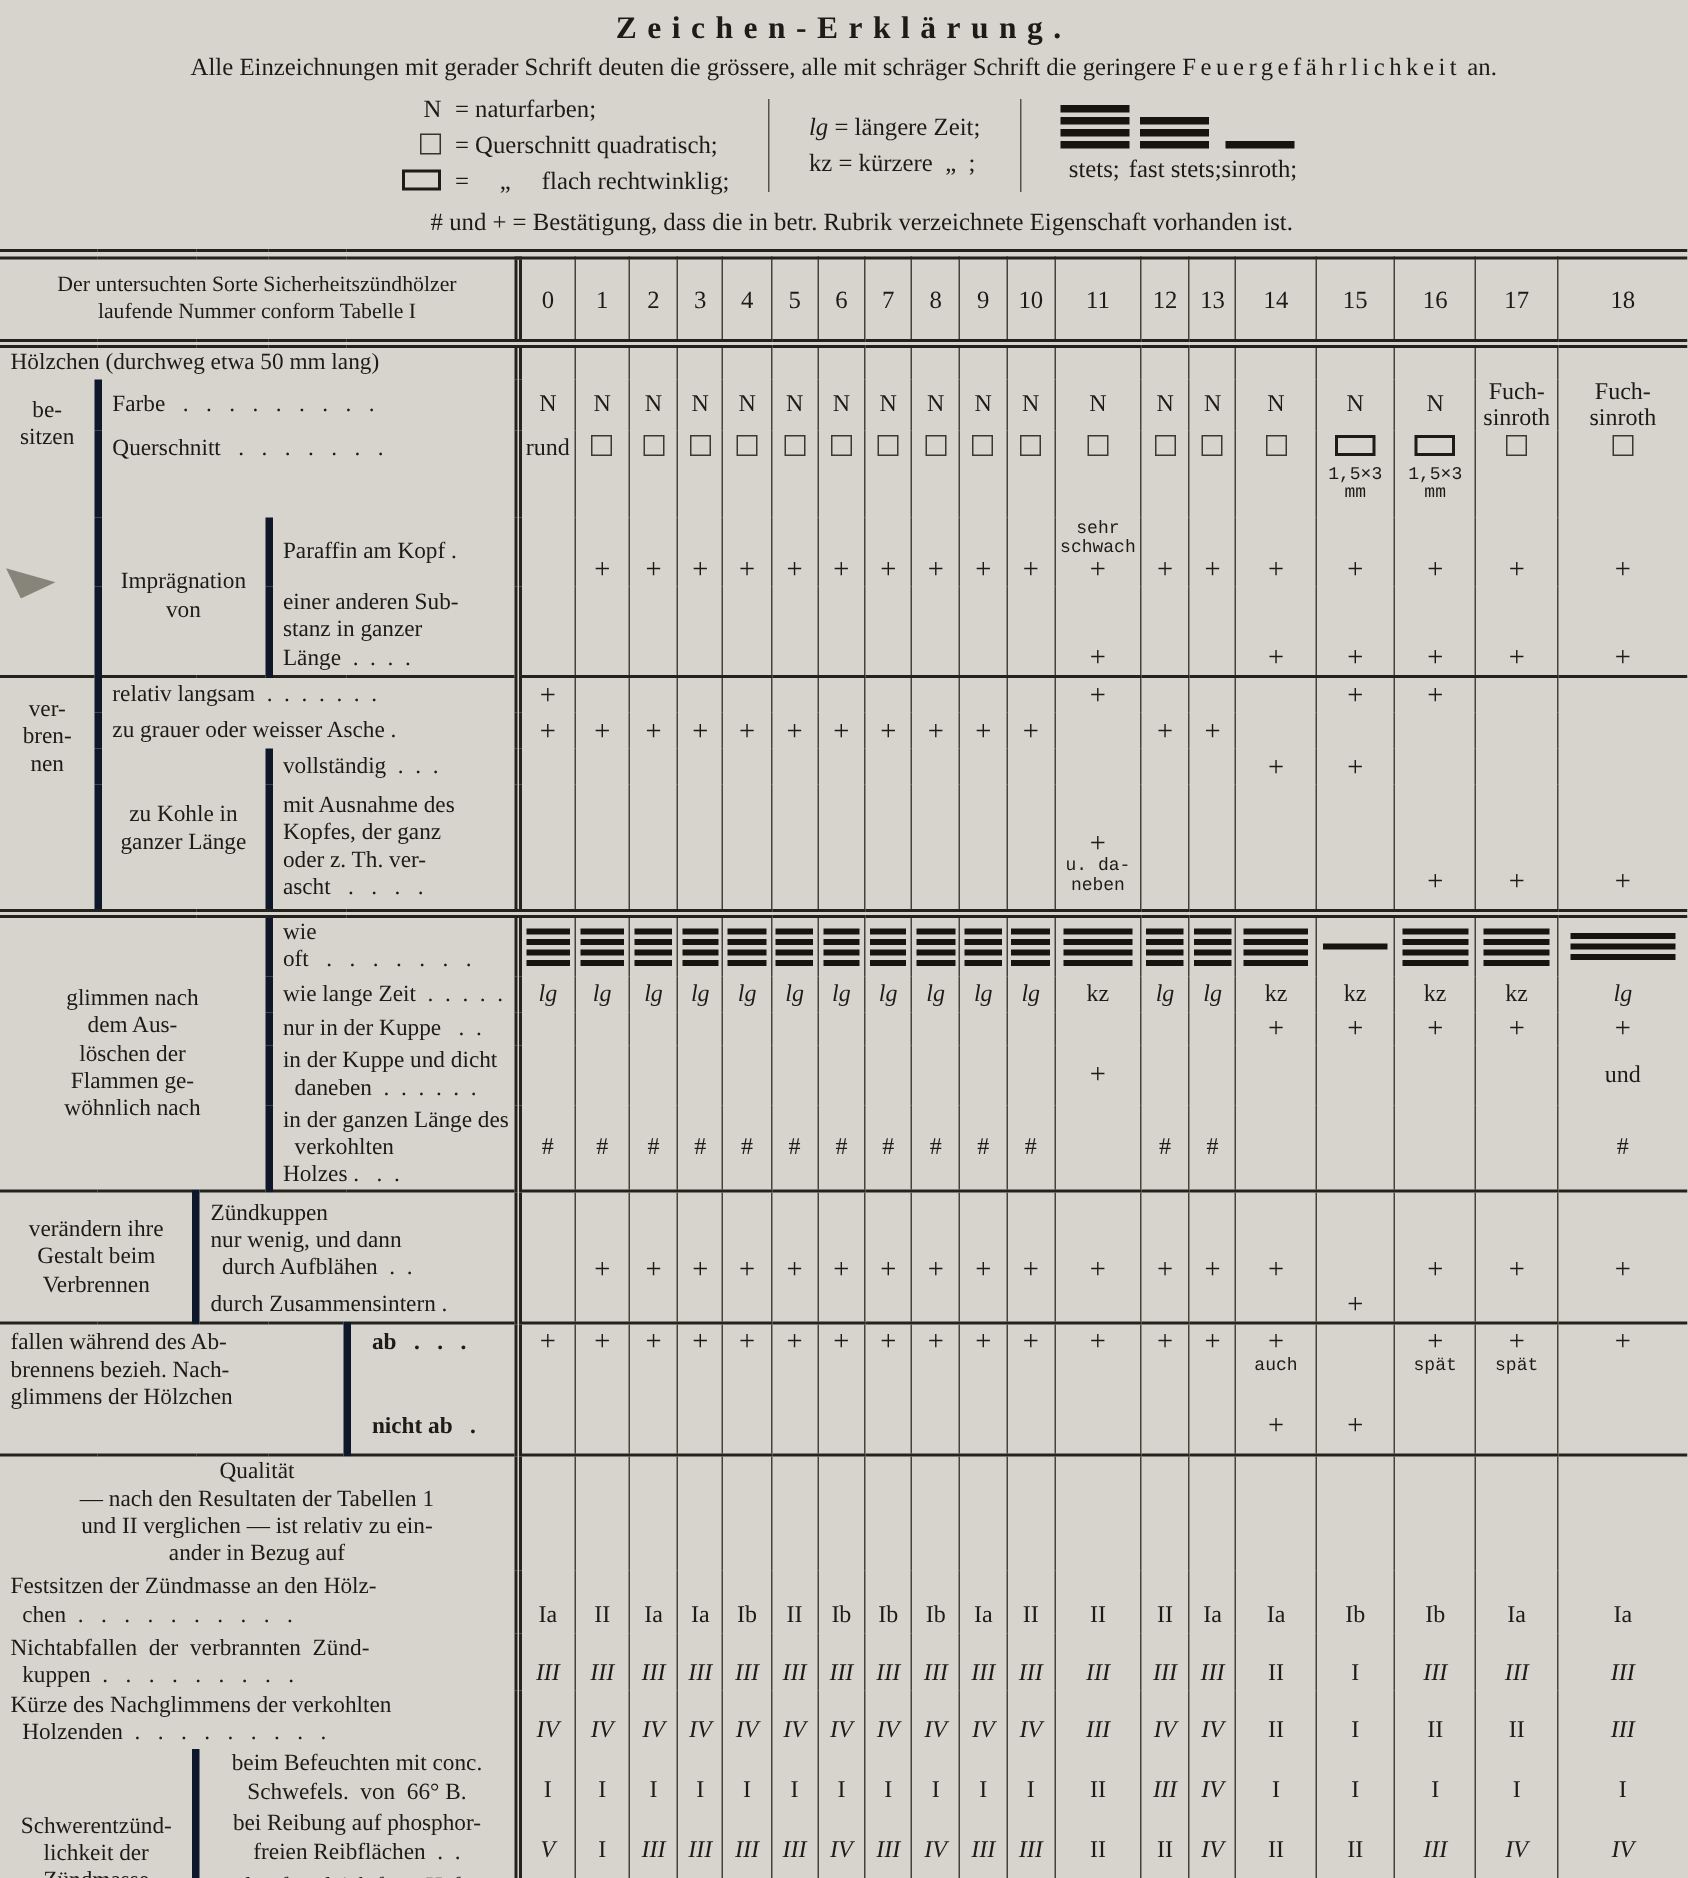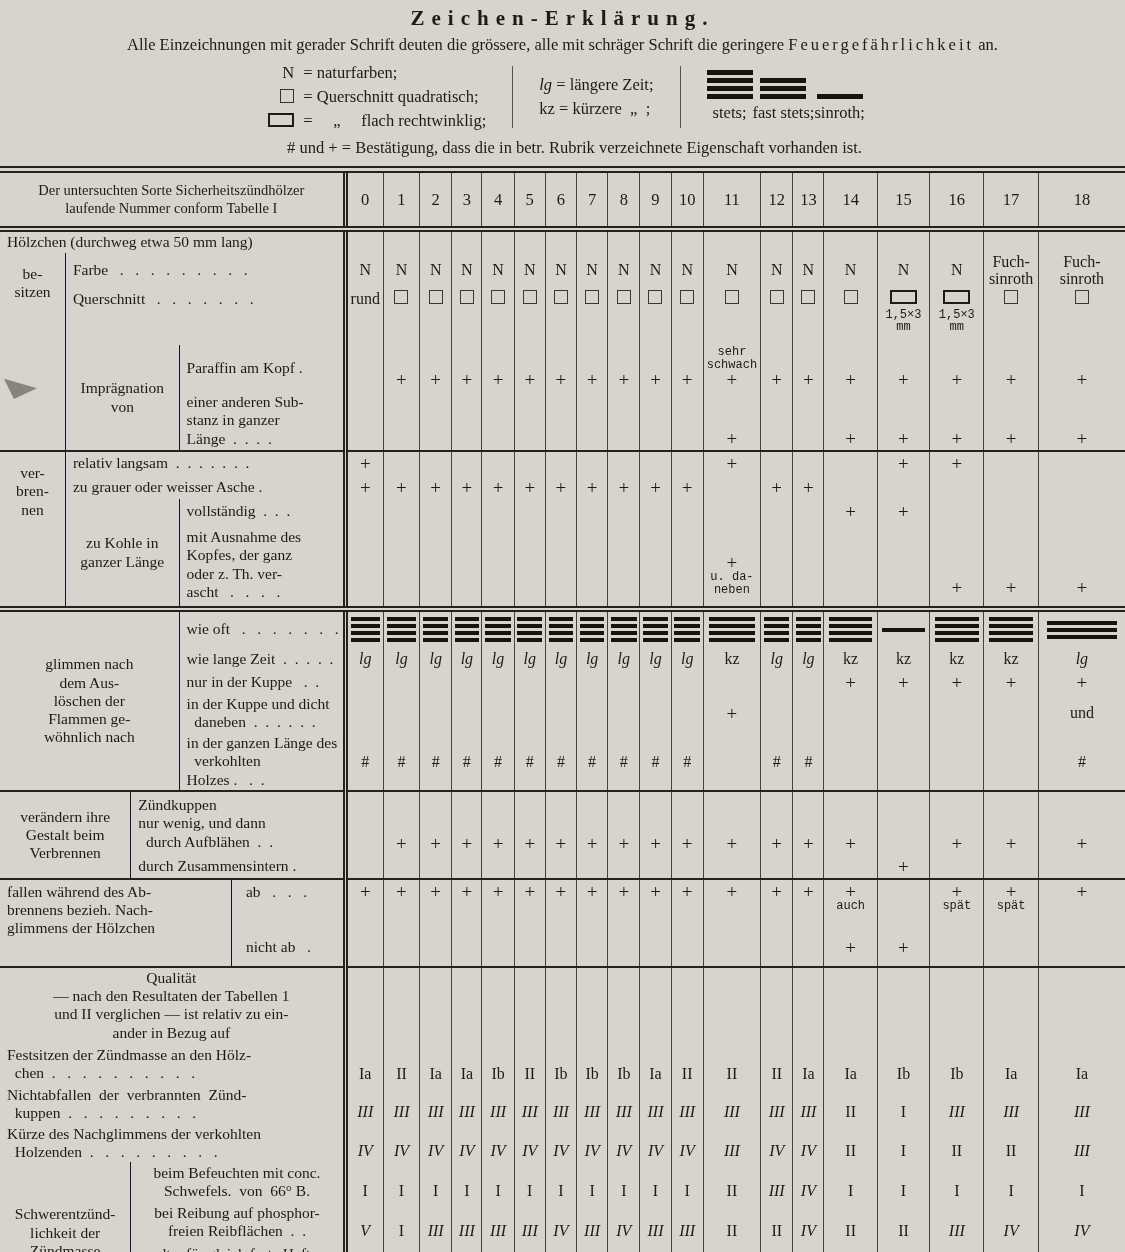--- a/index.html
+++ b/index.html
@@ -23,25 +23,25 @@
   .freq-label{font-size:16.5px;}
   .legend .footnote{text-align:center;font-size:16.5px;margin-top:5px;margin-left:24px;}
   .pointer-mark{position:absolute;left:4px;top:372px;width:33px;height:27px;background:#87857a;
     clip-path:polygon(0 25%,100% 60%,30% 100%);}
   
   table{border-collapse:collapse;table-layout:fixed;width:1125px;margin-top:8px;
     border-top:7px double #24221c;border-bottom:2px solid #24221c;}
   td{vertical-align:middle;font-size:15.5px;line-height:1.18;padding:0;}
   td.lab{text-align:left;padding:1px 3px 1px 7px;margin-top:12px;}
   td.lab.c{text-align:center;padding-left:2px;padding-right:2px;}
-  td.lab.vl{border-left:1px solid #0f172a;}
+  td.lab.vl{border-left:5px solid #0f172a;}
   td.lab.top{vertical-align:top;padding-top:12px;}
   td.lab.small{font-size:14.5px;}
   td.lab.pl40{}
-  td.lab.pl12{padding-left:14px;}
+  td.lab.pl12{padding-left:14px;font-weight:bold;}
   td.d{border-left:1px solid #45423a;text-align:center;font-size:16px;}
   td.d.first{border-left:5px double #24221c;}
   tr.rule-double>td{border-top:6px double #24221c;}
   tr.rule-single>td{border-top:2px solid #24221c;}
   tr.r-vb>td.d{vertical-align:bottom;padding-bottom:3px;}
   tr.r-vt>td{vertical-align:top;padding-top:3px;}
   tr.r-pb10>td.d{padding-bottom:10px;}
   tr.r-colhead>td.d{font-size:16.5px;}
   .it{font-style:italic;}
   .val{line-height:1.08;}

